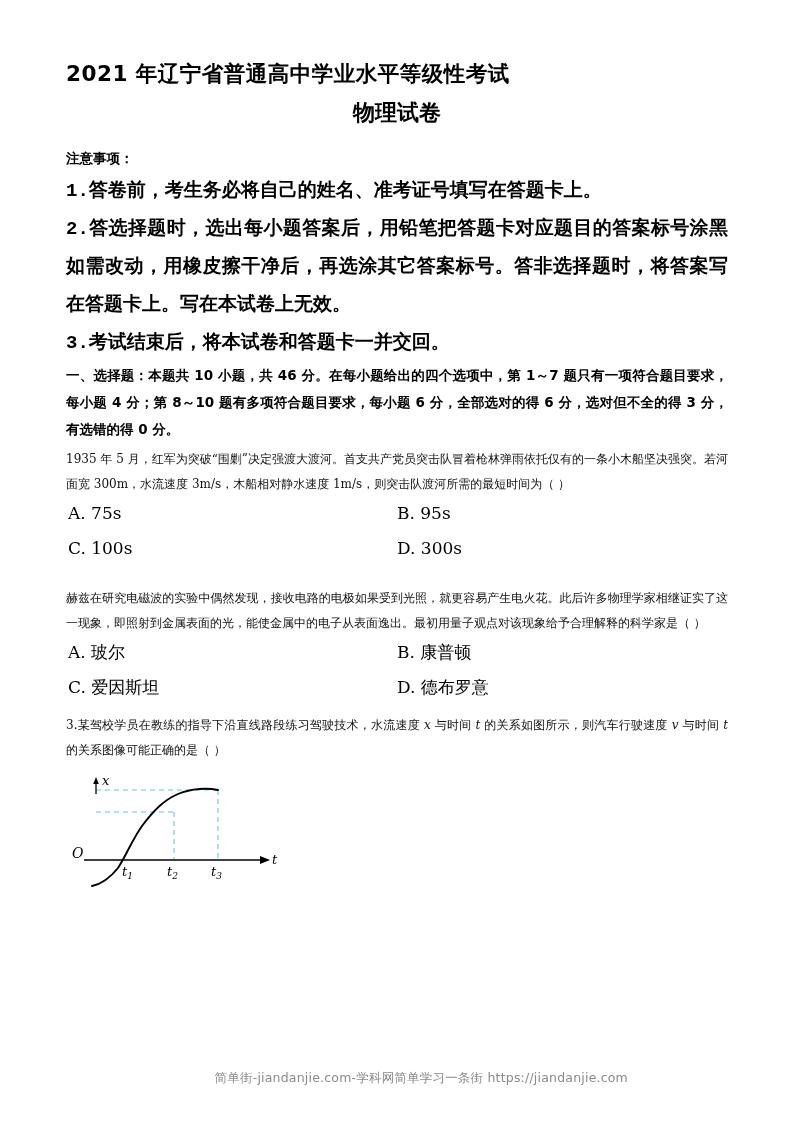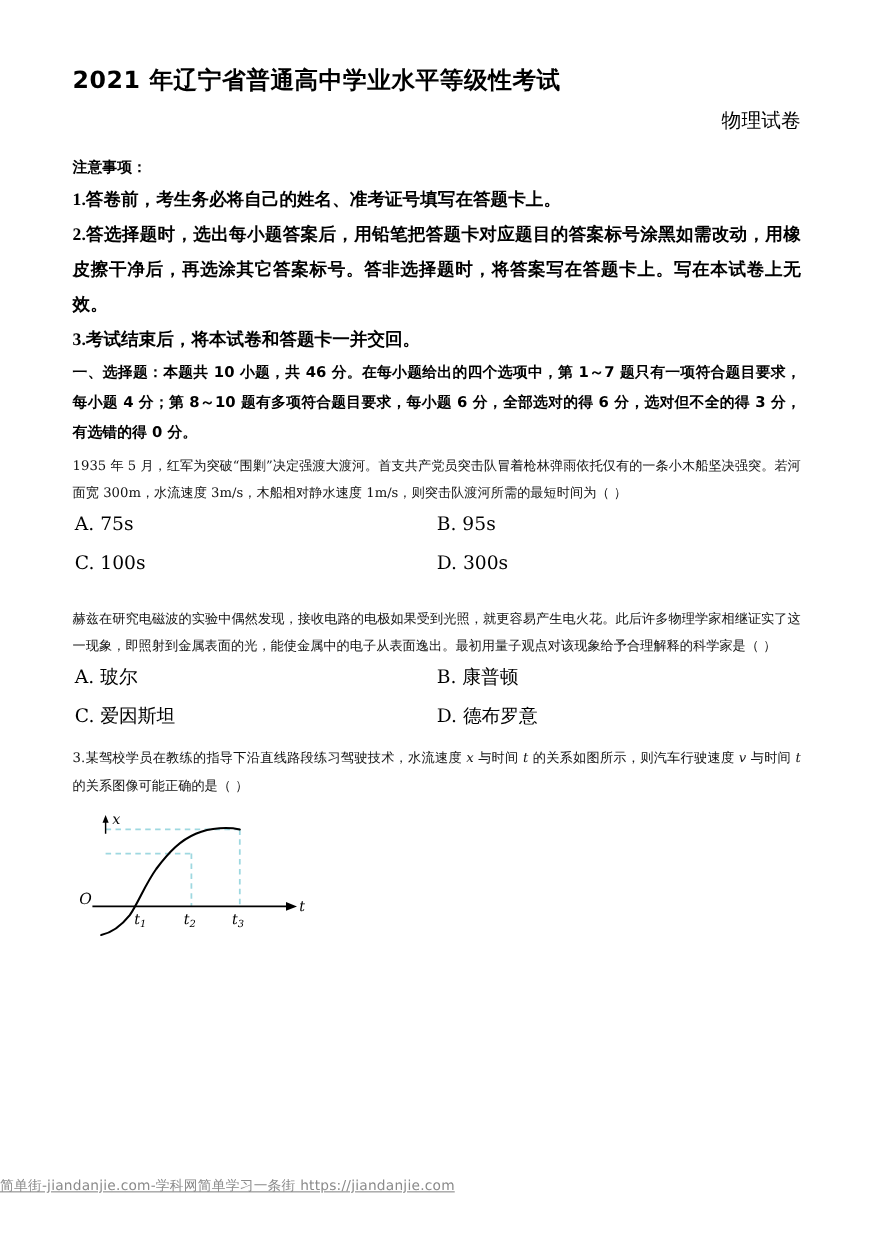--- a/index.html
+++ b/index.html
@@ -30,41 +30,41 @@
   .title-main {
     text-align: left;
     font-size: 21.5px;
     font-weight: bold;
     letter-spacing: 0.5px;
     line-height: 1.5;
     margin: 0 0 6px 0;
     font-family: "DejaVu Sans", "Liberation Sans", sans-serif;
   }
   .title-sub {
-    text-align: right;
-    font-size: 18px;
-    font-weight: normal;
+    text-align: center;
+    font-size: 22px;
+    font-weight: bold;
     line-height: 1.5;
     margin: 0 0 16px 0;
     font-family: "DejaVu Sans", "Liberation Sans", sans-serif;
   }
   .notice-head {
     font-size: 13.5px;
     font-weight: bold;
     line-height: 2.0;
     margin: 0;
     font-family: "DejaVu Sans", "Liberation Sans", sans-serif;
   }
   .notice-item {
-    font-size: 16px;
+    font-size: 19px;
     font-weight: bold;
     line-height: 2.0;
     margin: 0;
     text-align: justify;
-    font-family: Liberation Serif, serif;
+    font-family: Liberation Mono, monospace;
   }
   .section-head {
     font-size: 13.5px;
     font-weight: bold;
     line-height: 2.0;
     margin: 0 0 4px 0;
     text-align: justify;
     font-family: "DejaVu Sans", "Liberation Sans", sans-serif;
   }
   .q-text {
@@ -89,26 +89,25 @@
   .fig-wrap {
     position: relative;
     margin-top: 6px;
     height: 140px;
   }
   .footer {
     position: absolute;
     left: 0;
     top: 1070px;
     width: 628px;
-    text-align: left;
+    text-align: right;
     font-size: 12.5px;
     color: #8a8a8a;
     font-family: "DejaVu Sans", "Liberation Sans", sans-serif;
     letter-spacing: 0.2px;
-    text-decoration: underline;
   }
 </style>
 </head>
 <body>
 
 <div class="page">
 
   <div class="content">
 
     <h1 class="title-main">2021 年辽宁省普通高中学业水平等级性考试</h1>

